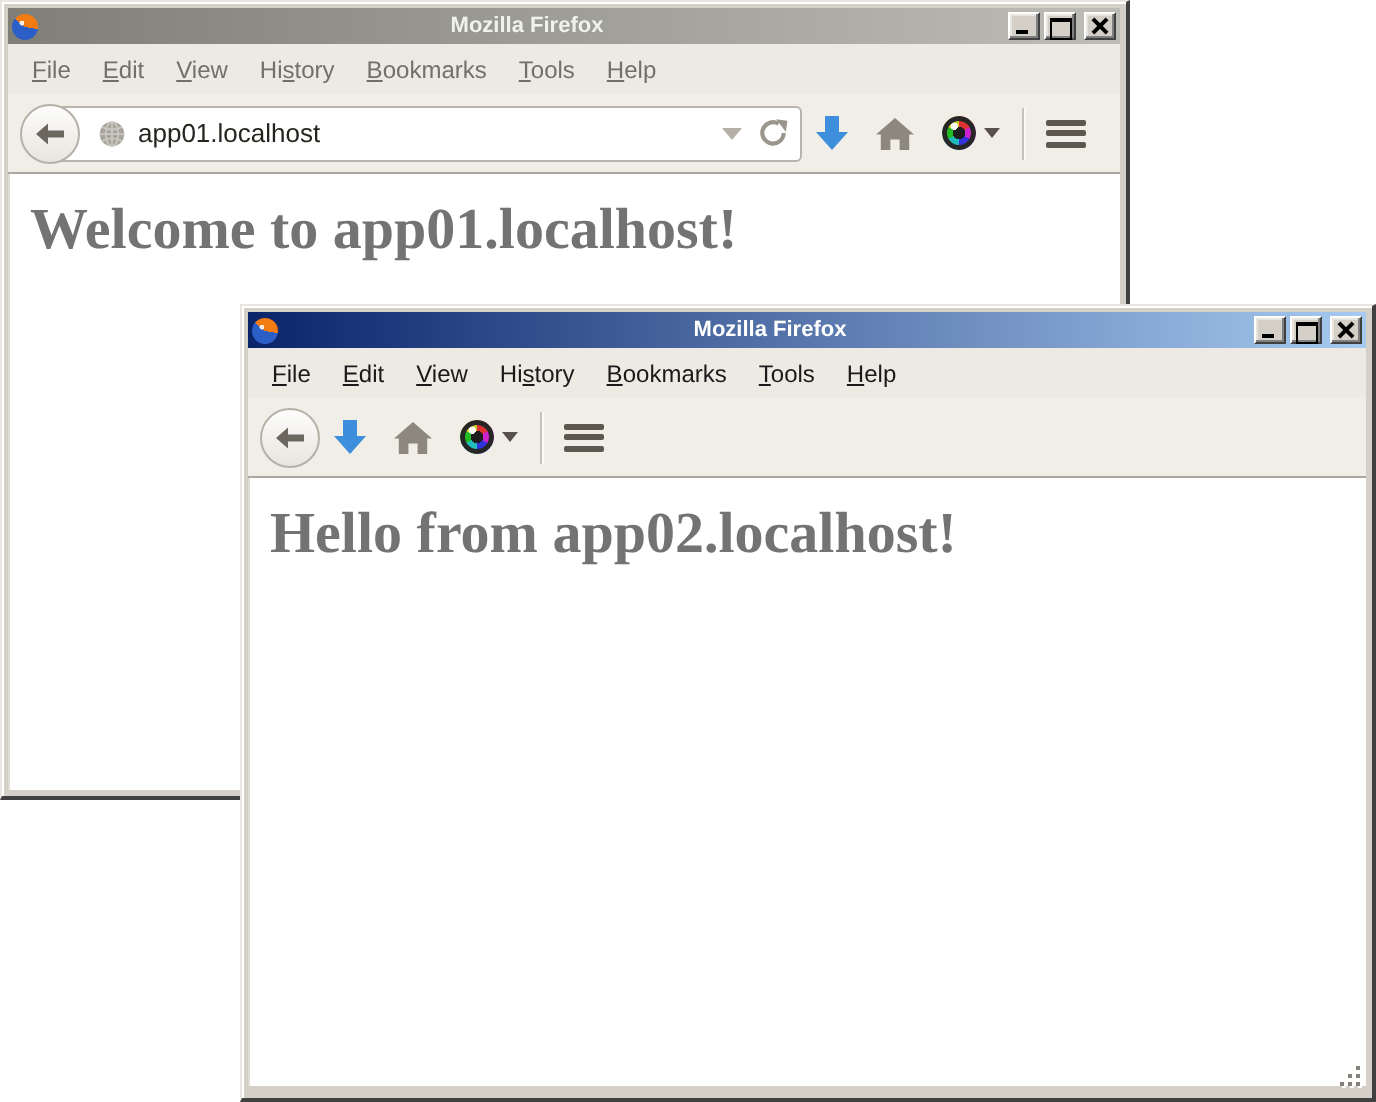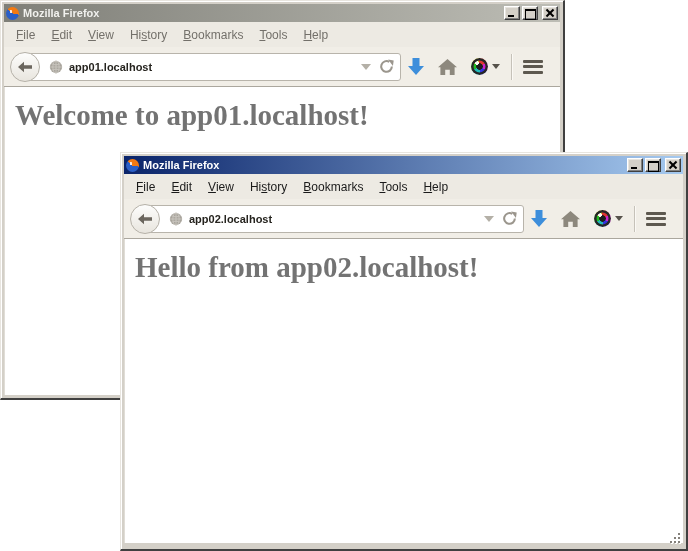--- a/index.html
+++ b/index.html
@@ -17,20 +17,21 @@
     box-shadow: inset 1px 1px 0 #ffffff;
     padding:3px;
     display:flex; flex-direction:column;
   }
   .window.front { padding-bottom:6px; }
 
   .titlebar {
     height:18px; flex:0 0 18px;
     display:flex; align-items:center;
     padding:8px 2px;
+    text-align:center;
   }
   .titlebar.active   { background:linear-gradient(to right,#0a246a,#a6caf0); }
   .titlebar.inactive { background:linear-gradient(to right,#7f7f78,#bdbdb5); }
   .title-text { color:#ffffff; font-weight:bold; font-size:11px; margin-left:4px;
                 flex:1; white-space:nowrap; overflow:hidden; }
   .titlebar.inactive .title-text { color:#f1f1ee; }
 
   .fx-icon {
     width:13px; height:13px; border-radius:50%;
     background:
@@ -83,21 +84,21 @@
     display:flex; align-items:center; justify-content:center;
     position:relative; z-index:2; flex:0 0 30px;
   }
   .urlbar {
     flex:1; height:28px;
     margin-left:-16px; padding-left:24px; padding-right:6px;
     background:#ffffff;
     border:1px solid #b8b4ab; border-radius:3px;
     display:flex; align-items:center;
   }
-  .url-text { flex:1; font-size:11px; color:#26241f; margin-left:6px; white-space:nowrap; overflow:hidden;font-weight:bold; }
+  .url-text { flex:1; font-size:13px; color:#26241f; margin-left:6px; white-space:nowrap; overflow:hidden; }
   .url-drop {
     width:0; height:0; border-left:5px solid transparent; border-right:5px solid transparent;
     border-top:6px solid #b4b0a7; margin:0 8px 0 4px;
   }
   .nav-btn { display:flex; align-items:center; justify-content:center; padding:0 7px; height:30px; }
   .nav-sep { width:1px; height:26px; background:#c6c2b9; margin:0 4px; box-shadow:1px 0 0 #fbf9f5; }
   .colorwheel {
     width:17px; height:17px; border-radius:50%;
     background:
       radial-gradient(circle at 36% 30%, rgba(255,255,255,.95) 0 11%, rgba(255,255,255,0) 12%),
@@ -226,34 +227,20 @@
     <span class="menu-item"><span class="mn">B</span><span>o</span><span>o</span><span>k</span><span>m</span><span>a</span><span>r</span><span>k</span><span>s</span></span>
     <span class="menu-item"><span class="mn">T</span><span>o</span><span>o</span><span>l</span><span>s</span></span>
     <span class="menu-item"><span class="mn">H</span><span>e</span><span>l</span><span>p</span></span>
   </div>
   <div class="navbar">
     <span class="back-btn">
       <svg width="16" height="16" viewBox="0 0 16 16">
           <path d="M15 6.3H7V2.8L1 8l6 5.2V9.7h8z" fill="#6b665e"></path>
         </svg>
     </span>
-    <span class="urlbar">
-      <svg width="14" height="14" viewBox="0 0 16 16">
-          <circle cx="8" cy="8" r="7" fill="#a8a49c"></circle>
-          <path d="M1 8h14M8 1v14" stroke="#cbc8c1" stroke-width="1" fill="none"></path>
-          <ellipse cx="8" cy="8" rx="3.6" ry="7" stroke="#cbc8c1" stroke-width="1" fill="none"></ellipse>
-          <path d="M2.5 4c3 2 8 2 11 0M2.5 12c3-2 8-2 11 0" stroke="#cbc8c1" stroke-width="1" fill="none"></path>
-        </svg>
-      <span class="url-text">app02.localhost</span>
-      <span class="url-drop"></span>
-      <svg width="15" height="15" viewBox="0 0 16 16">
-          <path d="M13.7 8A5.7 5.7 0 1 1 11 3.1" fill="none" stroke="#9b968d" stroke-width="2.2"></path>
-          <path d="M9.3 1h6v6z" fill="#9b968d" transform="rotate(8 12 4)"></path>
-        </svg>
-    </span>
     <span class="nav-btn">
       <svg width="16" height="18" viewBox="0 0 16 18">
           <path d="M4.5 0h7v8H16l-8 9-8-9h4.5z" fill="#3d8edb"></path>
         </svg>
     </span>
     <span class="nav-btn">
       <svg width="19" height="16" viewBox="0 0 19 16">
           <path d="M9.5 0 0 8.2h2.4V16h4.8v-5.2h4.6V16h4.8V8.2H19z" fill="#8d887d"></path>
         </svg>
     </span>

